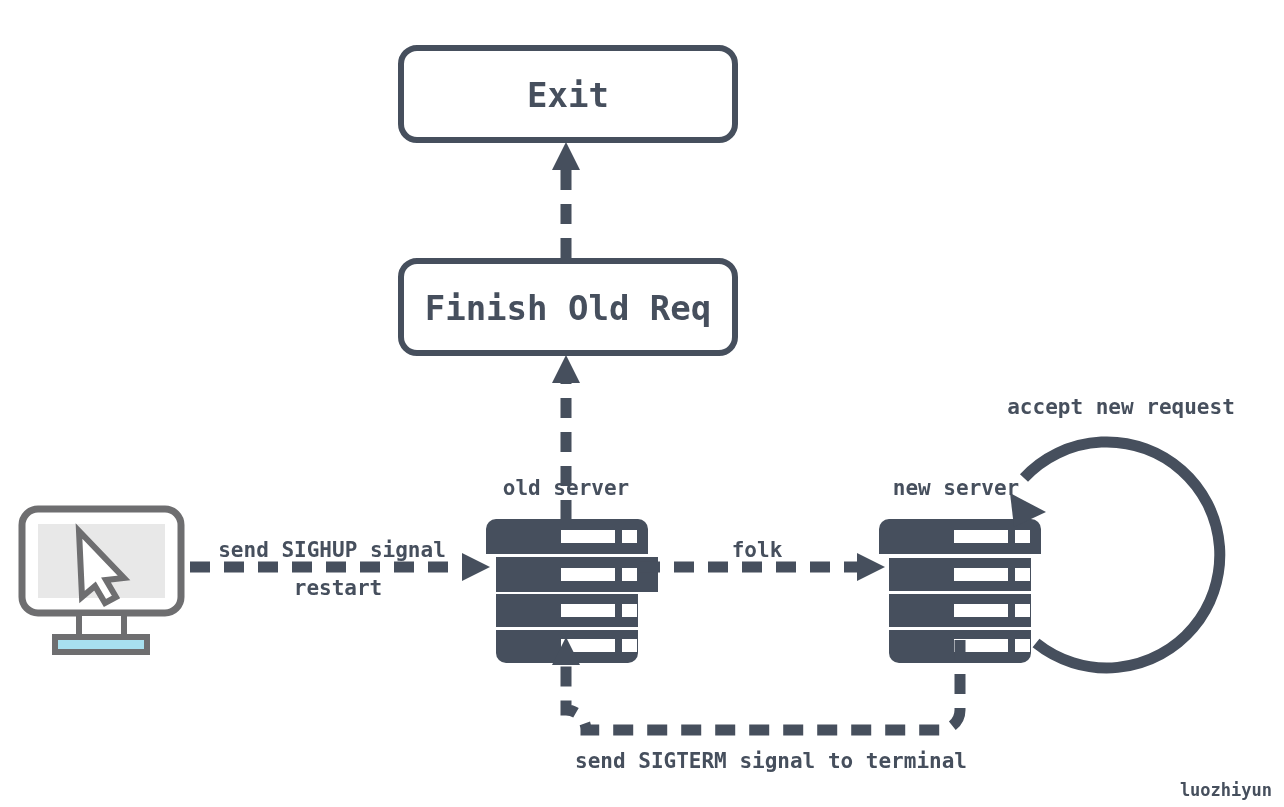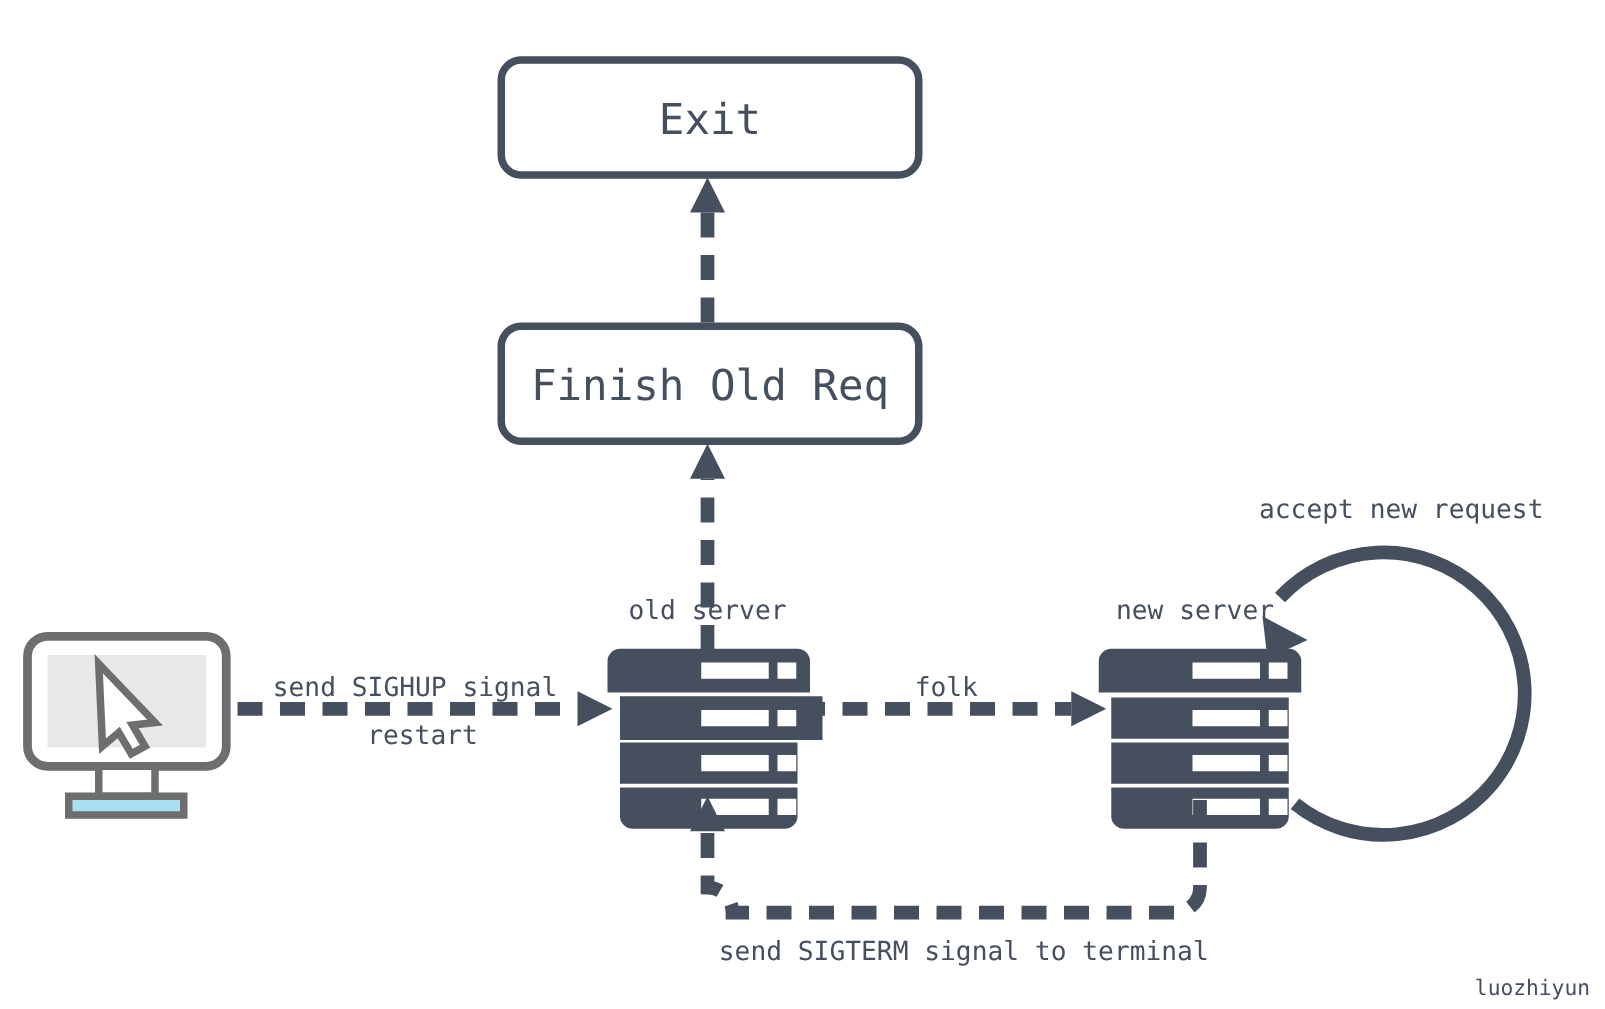--- a/index.html
+++ b/index.html
@@ -10,20 +10,21 @@
   }
   body {
     font-family: "DejaVu Sans Mono", "Liberation Mono", monospace;
   }
   #diagram-root {
     position: relative;
     width: 1284px;
     height: 807px;
     background: #ffffff;
     overflow: hidden;
+    font-weight: bold;
   }
   #diagram-svg {
     position: absolute;
     top: 0;
     left: 0;
     width: 1284px;
     height: 807px;
     display: block;
   }
   .box-label {

